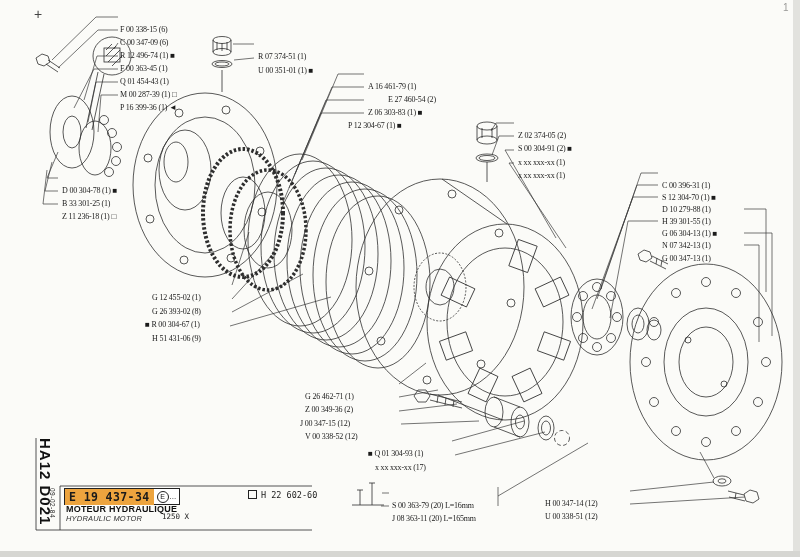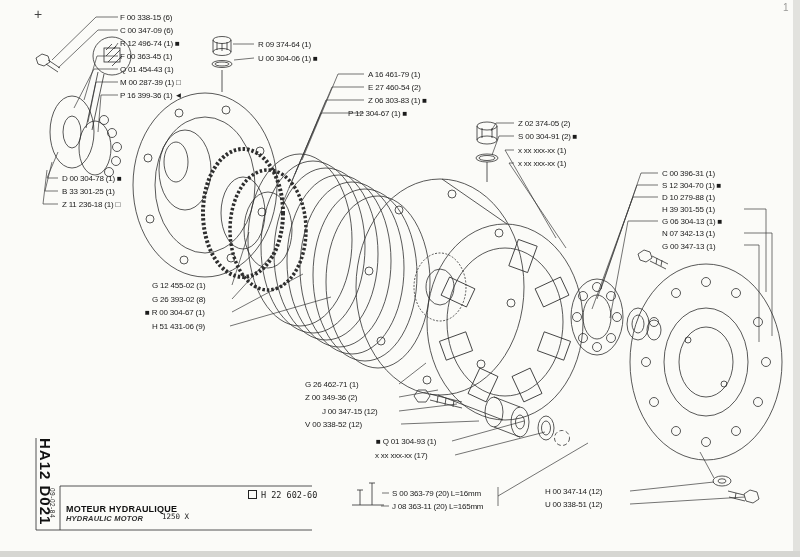--- a/index.html
+++ b/index.html
@@ -1,19 +1,19 @@
 <!DOCTYPE html>
 <html><head>
 <meta charset="utf-8">
 <style>
   html,body{margin:0;padding:0;}
   body{width:800px;height:557px;position:relative;background:#fbfbf8;overflow:hidden;
        font-family:"Liberation Sans",sans-serif;}
-  .callout{position:absolute;font-family:Liberation Sans, sans-serif;font-size:8px;
-           letter-spacing:-0.2px;color:#1b1b1b;white-space:nowrap;}
+  .callout{position:absolute;font-family:Liberation Serif, serif;font-size:8px;
+           letter-spacing:-0.2px;color:#1b1b1b;white-space:nowrap;margin-top:12px;}
   .drawing{position:absolute;left:0;top:0;}
   .corner-plus{position:absolute;left:34px;top:6px;font-size:14px;color:#444;}
   .page-num{position:absolute;left:783px;top:2px;font-size:10px;color:#9a9a98;}
   .doc-code{position:absolute;left:37px;top:438px;writing-mode:vertical-rl;
             font-weight:bold;font-size:15px;letter-spacing:1px;color:#111;}
   .date-code{position:absolute;left:49px;top:488px;writing-mode:vertical-rl;
              font-size:6.5px;color:#222;letter-spacing:.5px;}
   .legend{position:absolute;left:62px;top:486px;width:252px;height:44px;}
   .ref-box{position:absolute;left:2px;top:2px;height:15px;border:1px solid #222;
            display:flex;align-items:center;padding:0 3px 0 0;background:#fff;}
@@ -21,21 +21,21 @@
               font-weight:bold;font-size:11.5px;letter-spacing:.4px;color:#1a1a1a;}
   .circ-e{display:inline-block;width:10px;height:10px;border:1px solid #222;border-radius:50%;
           font-size:7px;line-height:10px;text-align:center;margin-left:3px;color:#111;}
   .ref-dots{font-size:8px;margin-left:1px;color:#111;}
   .alt-ref{position:absolute;left:186px;top:4px;font-family:"DejaVu Sans Mono",monospace;
            font-size:8.5px;color:#1b1b1b;white-space:nowrap;}
   .chk{display:inline-block;width:7px;height:7px;border:1px solid #222;margin-right:4px;
        vertical-align:-1px;}
   .title-fr{position:absolute;left:4px;top:18px;font-size:9px;font-weight:bold;
             letter-spacing:.2px;color:#111;}
-  .title-en{position:absolute;left:4px;top:28px;font-size:7.5px;font-weight:bold;
+  .title-en{position:absolute;left:4px;top:28px;font-size:7.5px;font-weight:normal;
             font-style:italic;color:#2e2e2e;letter-spacing:.2px;}
   .scale{position:absolute;left:100px;top:26px;font-size:7.5px;color:#222;
          font-family:"DejaVu Sans Mono",monospace;}
   .edge-right{position:absolute;right:0;top:0;width:7px;height:557px;background:#e2e2de;}
   .edge-bottom{position:absolute;left:0;bottom:0;width:800px;height:6px;background:#d6d6d2;}
 </style>
 </head>
 <body>
 
 <svg class="drawing" width="800" height="557" viewBox="0 0 800 557">
@@ -283,25 +283,25 @@
 <div class="page-num">1</div>
 
 <div class="callout" style="left:120px;top:13px">F 00 338-15 (6)</div>
 <div class="callout" style="left:120px;top:26px">C 00 347-09 (6)</div>
 <div class="callout" style="left:120px;top:39px">R 12 496-74 (1) ■</div>
 <div class="callout" style="left:120px;top:52px">F 00 363-45 (1)</div>
 <div class="callout" style="left:120px;top:65px">Q 01 454-43 (1)</div>
 <div class="callout" style="left:120px;top:78px">M 00 287-39 (1) □</div>
 <div class="callout" style="left:120px;top:91px">P 16 399-36 (1) ◄</div>
 
-<div class="callout" style="left:258px;top:40px">R 09 374-64 (1)</div>
-<div class="callout" style="left:258px;top:54px">U 00 304-06 (1) ■</div>
+<div class="callout" style="left:258px;top:40px">R 07 374-51 (1)</div>
+<div class="callout" style="left:258px;top:54px">U 00 351-01 (1) ■</div>
 
 <div class="callout" style="left:368px;top:70px">A 16 461-79 (1)</div>
-<div class="callout" style="left:368px;top:83px">E 27 460-54 (2)</div>
+<div class="callout" style="left:388px;top:83px">E 27 460-54 (2)</div>
 <div class="callout" style="left:368px;top:96px">Z 06 303-83 (1) ■</div>
 <div class="callout" style="left:348px;top:109px">P 12 304-67 (1) ■</div>
 
 <div class="callout" style="left:518px;top:119px">Z 02 374-05 (2)</div>
 <div class="callout" style="left:518px;top:132px">S 00 304-91 (2) ■</div>
 <div class="callout" style="left:518px;top:146px">x xx xxx-xx (1)</div>
 <div class="callout" style="left:518px;top:159px">x xx xxx-xx (1)</div>
 
 <div class="callout" style="left:662px;top:169px">C 00 396-31 (1)</div>
 <div class="callout" style="left:662px;top:181px">S 12 304-70 (1) ■</div>
@@ -315,35 +315,40 @@
 <div class="callout" style="left:62px;top:187px">B 33 301-25 (1)</div>
 <div class="callout" style="left:62px;top:200px">Z 11 236-18 (1) □</div>
 
 <div class="callout" style="left:152px;top:281px">G 12 455-02 (1)</div>
 <div class="callout" style="left:152px;top:295px">G 26 393-02 (8)</div>
 <div class="callout" style="left:145px;top:308px">■ R 00 304-67 (1)</div>
 <div class="callout" style="left:152px;top:322px">H 51 431-06 (9)</div>
 
 <div class="callout" style="left:305px;top:380px">G 26 462-71 (1)</div>
 <div class="callout" style="left:305px;top:393px">Z 00 349-36 (2)</div>
-<div class="callout" style="left:322px;top:407px">J 00 347-15 (12)</div>
+<div class="callout" style="left:300px;top:407px">J 00 347-15 (12)</div>
 <div class="callout" style="left:305px;top:420px">V 00 338-52 (12)</div>
 
-<div class="callout" style="left:376px;top:437px">■ Q 01 304-93 (1)</div>
+<div class="callout" style="left:368px;top:437px">■ Q 01 304-93 (1)</div>
 <div class="callout" style="left:375px;top:451px">x xx xxx-xx (17)</div>
 
 <div class="callout" style="left:392px;top:489px">S 00 363-79 (20) L=16mm</div>
 <div class="callout" style="left:392px;top:502px">J 08 363-11 (20) L=165mm</div>
 
 <div class="callout" style="left:545px;top:487px">H 00 347-14 (12)</div>
 <div class="callout" style="left:545px;top:500px">U 00 338-51 (12)</div>
 
 <div class="doc-code">HA12 D021</div>
 <div class="date-code">09-02-84</div>
 
 <div class="legend">
+  <div class="ref-box">
+    <span class="ref-orange">E 19 437-34</span>
+    <span class="circ-e">E</span>
+    <span class="ref-dots">...</span>
+  </div>
   <div class="alt-ref">
     <span class="chk"></span><span>H 22 602-60</span>
   </div>
   <div class="title-fr">MOTEUR HYDRAULIQUE</div>
   <div class="title-en">HYDRAULIC MOTOR</div>
   <div class="scale">1250 X</div>
 </div>
 
 </body></html>

